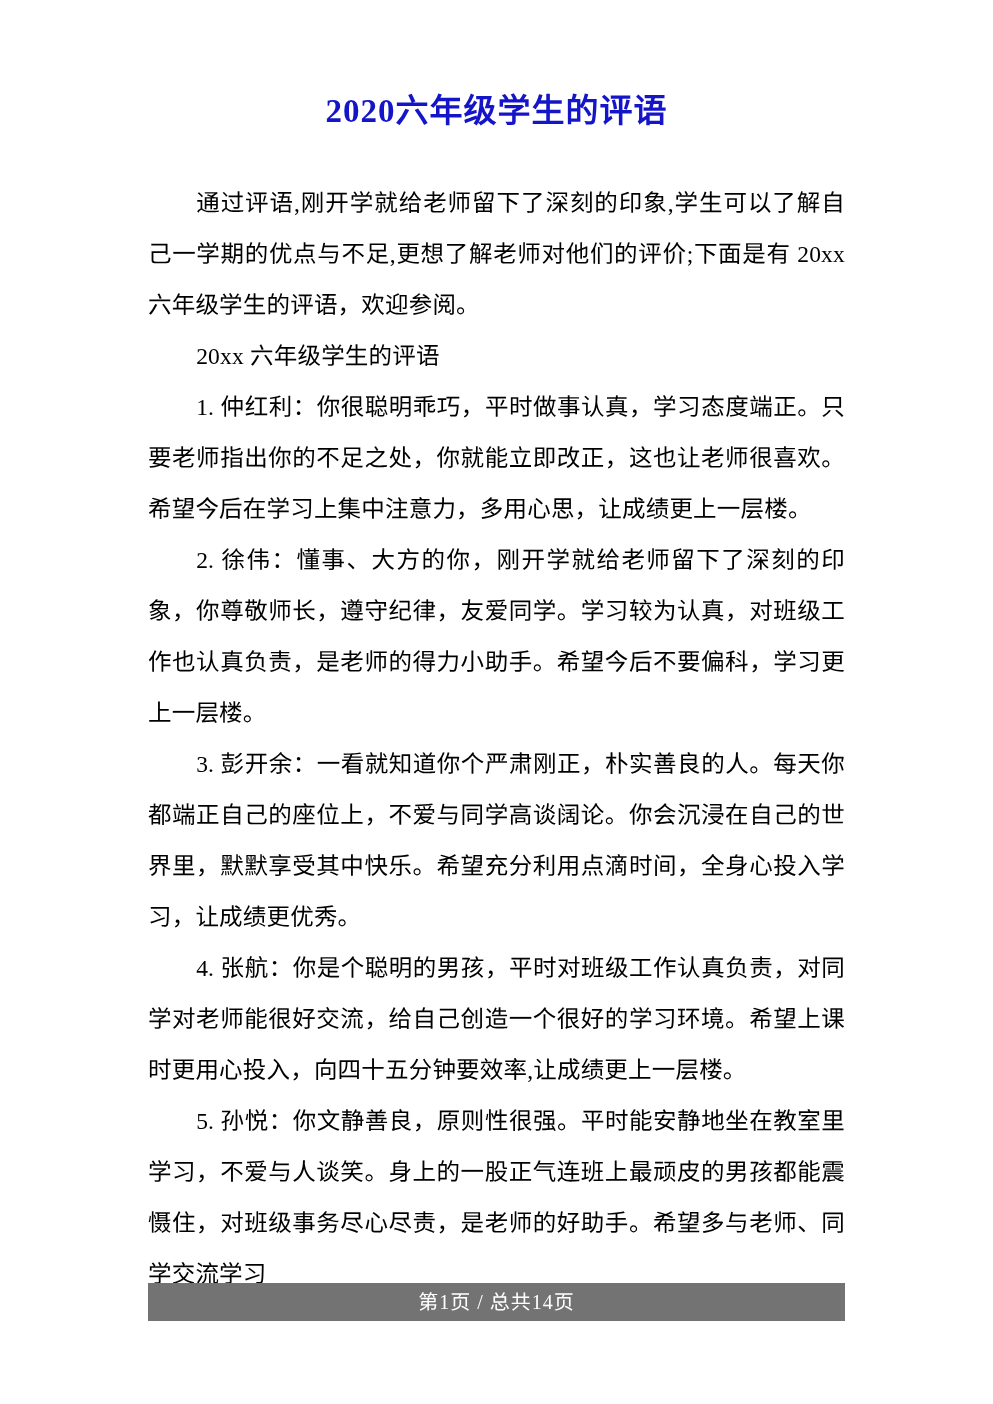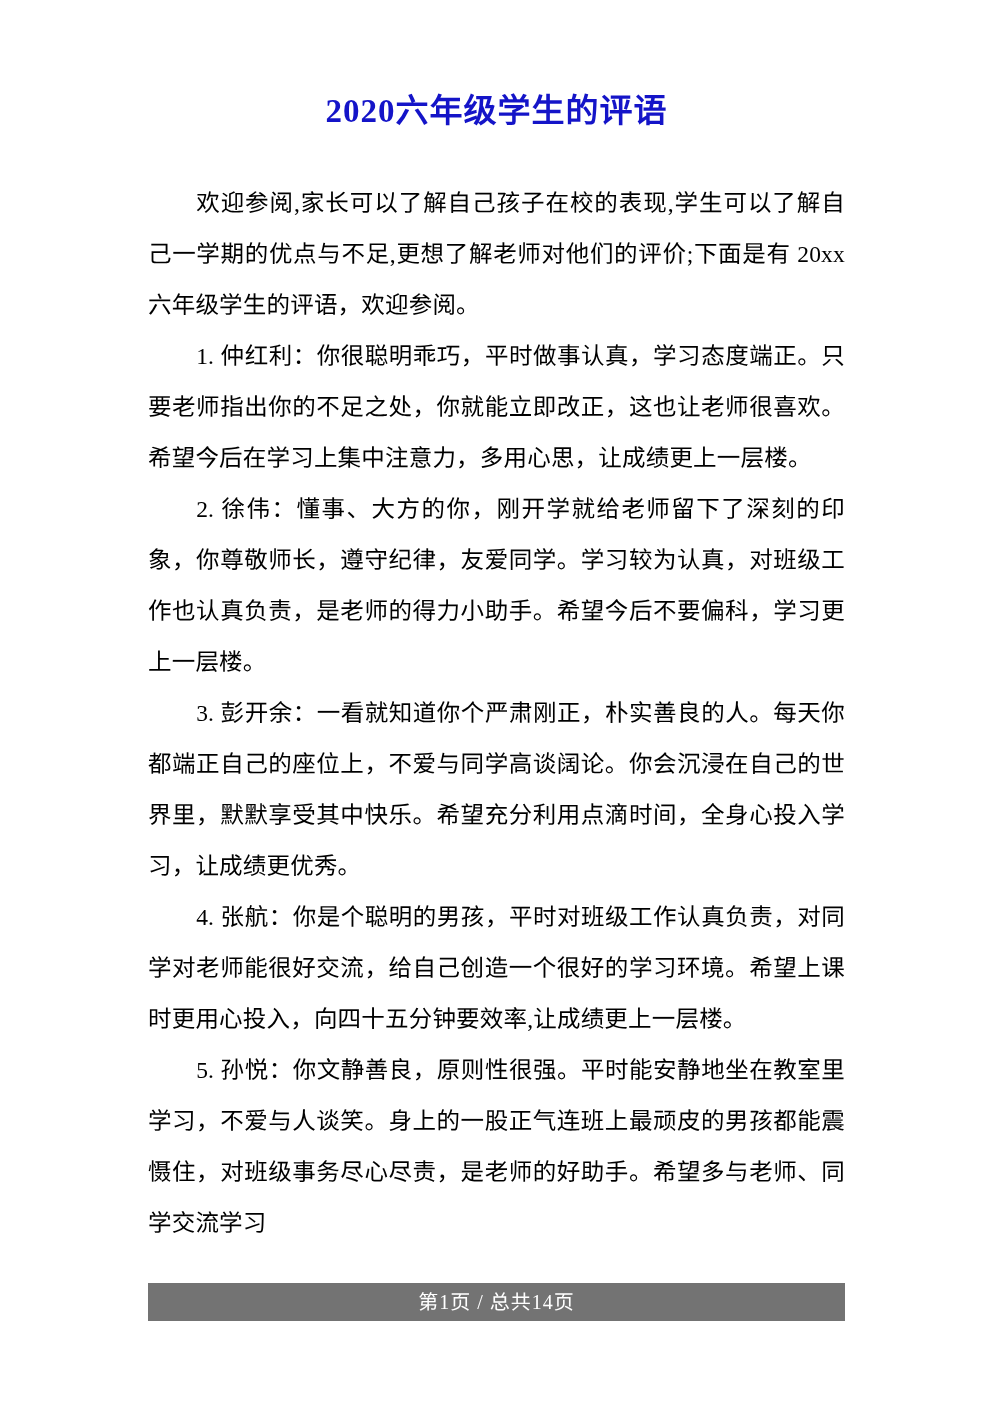--- a/index.html
+++ b/index.html
@@ -95,22 +95,23 @@
 </style>
 </head>
 <body>
 
 <div class="page">
 
   <div class="doc-body">
 
     <h1 class="doc-title">2020六年级学生的评语</h1>
 
-    <p class="para intro indent">欢迎参阅,家长可以了解自己孩子在校的表现,学生可以了解自己一学期的优点与不足,更想了解老师对他们的评价;下面是有 20xx 六年级学生的评语，欢迎参阅。</p>
+    <p class="para intro indent">通过评语,刚开学就给老师留下了深刻的印象,学生可以了解自己一学期的优点与不足,更想了解老师对他们的评价;下面是有 20xx 六年级学生的评语，欢迎参阅。</p>
 
+    <p class="para subhead">20xx 六年级学生的评语</p>
 
     <p class="para item">1. 仲红利：你很聪明乖巧，平时做事认真，学习态度端正。只要老师指出你的不足之处，你就能立即改正，这也让老师很喜欢。希望今后在学习上集中注意力，多用心思，让成绩更上一层楼。</p>
 
     <p class="para item">2. 徐伟：懂事、大方的你，刚开学就给老师留下了深刻的印象，你尊敬师长，遵守纪律，友爱同学。学习较为认真，对班级工作也认真负责，是老师的得力小助手。希望今后不要偏科，学习更上一层楼。</p>
 
     <p class="para item">3. 彭开余：一看就知道你个严肃刚正，朴实善良的人。每天你都端正自己的座位上，不爱与同学高谈阔论。你会沉浸在自己的世界里，默默享受其中快乐。希望充分利用点滴时间，全身心投入学习，让成绩更优秀。</p>
 
     <p class="para item">4. 张航：你是个聪明的男孩，平时对班级工作认真负责，对同学对老师能很好交流，给自己创造一个很好的学习环境。希望上课时更用心投入，向四十五分钟要效率,让成绩更上一层楼。</p>
 
     <p class="para item">5. 孙悦：你文静善良，原则性很强。平时能安静地坐在教室里学习，不爱与人谈笑。身上的一股正气连班上最顽皮的男孩都能震慑住，对班级事务尽心尽责，是老师的好助手。希望多与老师、同学交流学习</p>

